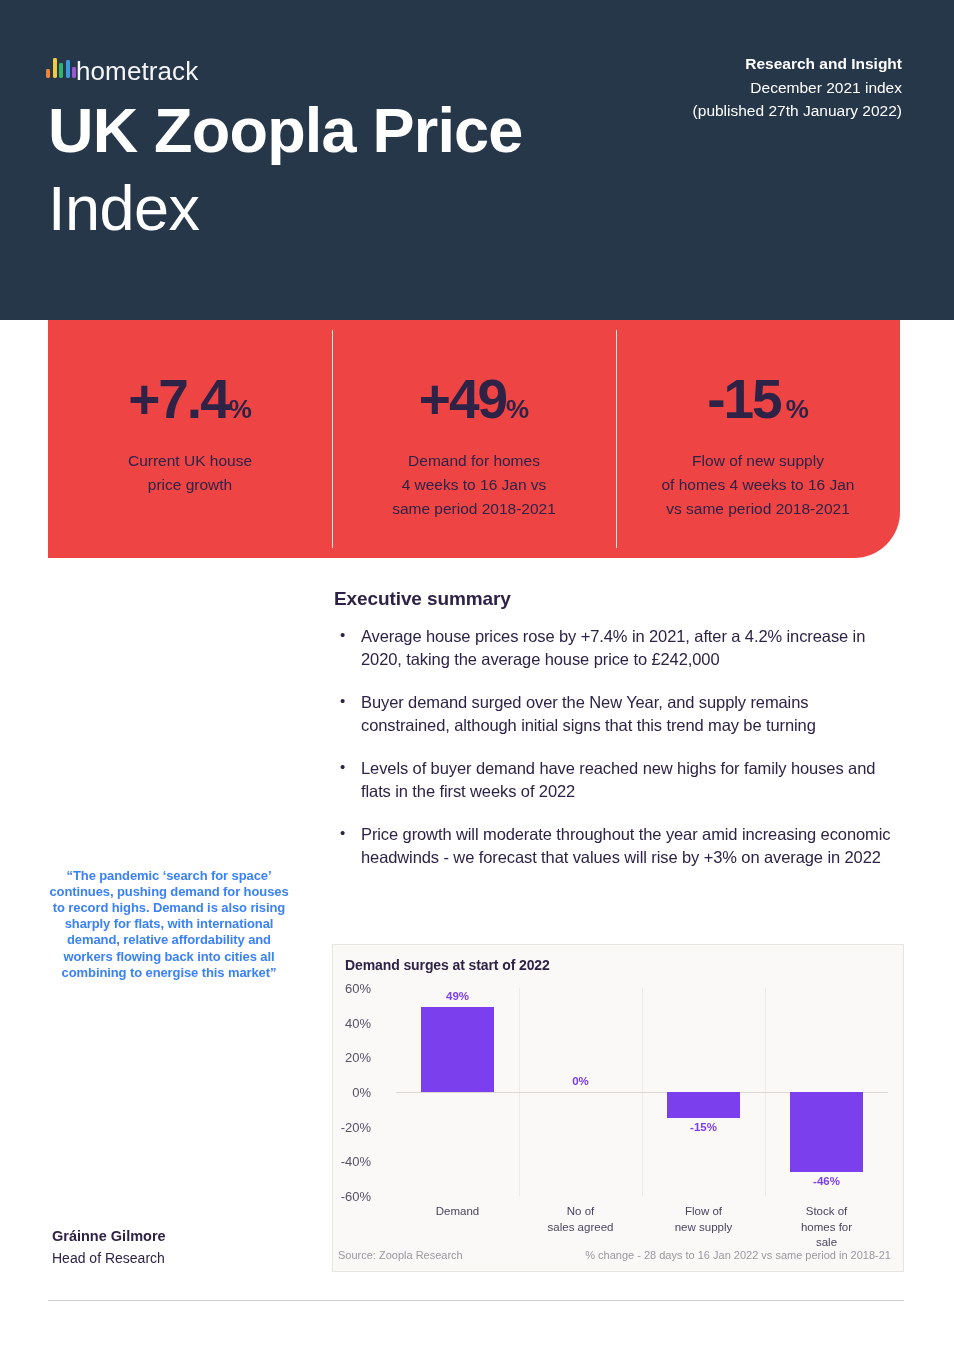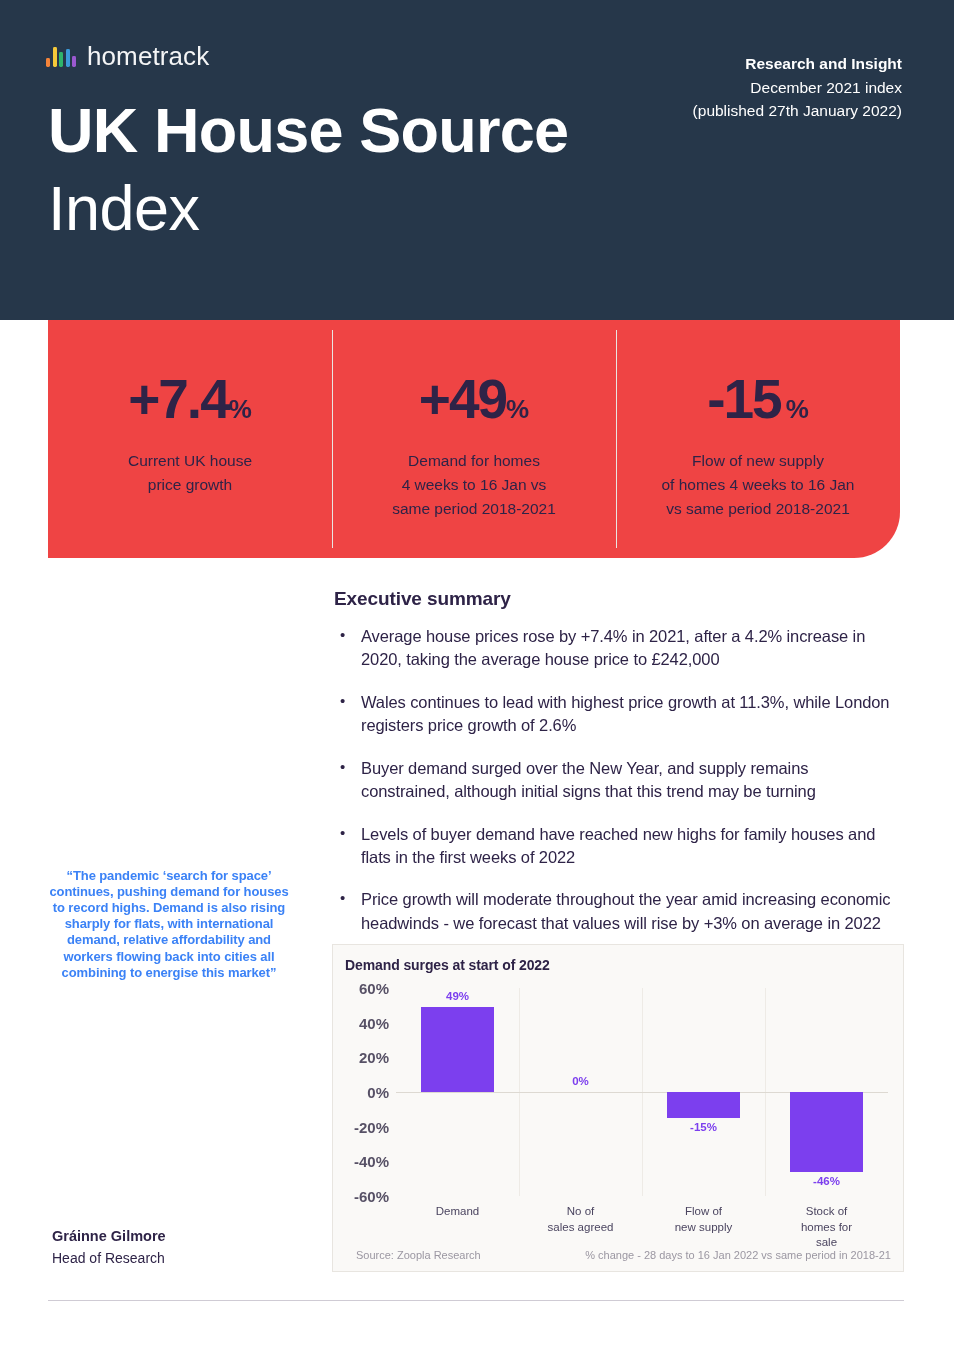--- a/index.html
+++ b/index.html
@@ -22,24 +22,22 @@
   
   .header {
     position: absolute;
     left: 0; top: 0;
     width: 954px; height: 320px;
     background: #26374a;
   }
 
   .logo-wrap {
     position: absolute;
-    left: 46px; top: 43px;
+    left: 46px; top: 58px;
     display: flex;
-    align-items: flex-end;
-    gap: 11px;
   }
   .logo-bars {
     display: flex;
     align-items: flex-end;
     gap: 2.5px;
     height: 22px;
     padding-bottom: 2px;
   }
   .logo-bars i { display:block; width: 4px; border-radius: 1.4px; }
   .lb1 { height: 9px;  background: #f4843a; }
@@ -210,26 +208,25 @@
 
   .plot {
     position: absolute;
     left: 63px; top: 43px;
     width: 492px; height: 208px;
   }
   
   .ytick {
     position: absolute;
     right: 100%;
-    margin-right: 7px;
+    margin-right: 25px;
     transform: translateY(-50%);
     color: #575166;
-    font-size: 15px;
+    font-size: 13px;
     white-space: nowrap;
-    font-weight: bold;
   }
   .zeroline {
     position: absolute;
     left: 0; width: 100%;
     height: 1px;
     background: #ddd9d2;
   }
   .vsep {
     position: absolute;
     top: 0; width: 1px; height: 100%;
@@ -253,21 +250,21 @@
     text-align: center;
     color: #4b4560;
     font-size: 11.5px;
     line-height: 1.35;
     transform: translateX(-50%);
     white-space: pre-line;
   }
 
   .chart-source {
     position: absolute;
-    left: 23px; bottom: 10px;
+    left: 5px; bottom: 10px;
     color: #9b97a2;
     font-size: 11px;
   }
   .chart-note {
     position: absolute;
     right: 12px; bottom: 10px;
     color: #9b97a2;
     font-size: 11px;
   }
 
@@ -295,21 +292,21 @@
       </span>
       <span class="logo-text">hometrack</span>
     </div>
 
     <div class="header-meta">
       <div class="strong">Research and Insight</div>
       <div>December 2021 index</div>
       <div>(published 27th January 2022)</div>
     </div>
 
-    <div class="title-main">UK House Source</div>
+    <div class="title-main">UK Zoopla Price</div>
     <div class="title-sub">Index</div>
   </div>
 
   <div class="stats-panel">
 
     <div class="stat">
       <div class="stat-value"><span>+7.4</span><span class="pct">%</span></div>
       <div class="stat-label">
         <div>Current UK house</div>
         <div>price growth</div>
@@ -332,21 +329,20 @@
         <div>of homes 4 weeks to 16 Jan</div>
         <div>vs same period 2018-2021</div>
       </div>
     </div>
   </div>
 
   <div class="exec">
     <div class="exec-title">Executive summary</div>
     <ul>
       <li>Average house prices rose by +7.4% in 2021, after a 4.2% increase in 2020, taking the average house price to £242,000</li>
-      <li>Wales continues to lead with highest price growth at 11.3%, while London registers price growth of 2.6%</li>
       <li>Buyer demand surged over the New Year, and supply remains constrained, although initial signs that this trend may be turning</li>
       <li>Levels of buyer demand have reached new highs for family houses and flats in the first weeks of 2022</li>
       <li>Price growth will moderate throughout the year amid increasing economic headwinds - we forecast that values will rise by +3% on average in 2022</li>
     </ul>
   </div>
 
   <div class="quote-block">
     <div class="quote-text">“The pandemic ‘search for space’ continues, pushing demand for houses to record highs. Demand is also rising sharply for flats, with international demand, relative affordability and workers flowing back into cities all combining to energise this market”</div>
   </div>
   <div class="quote-name">Gráinne Gilmore</div>

